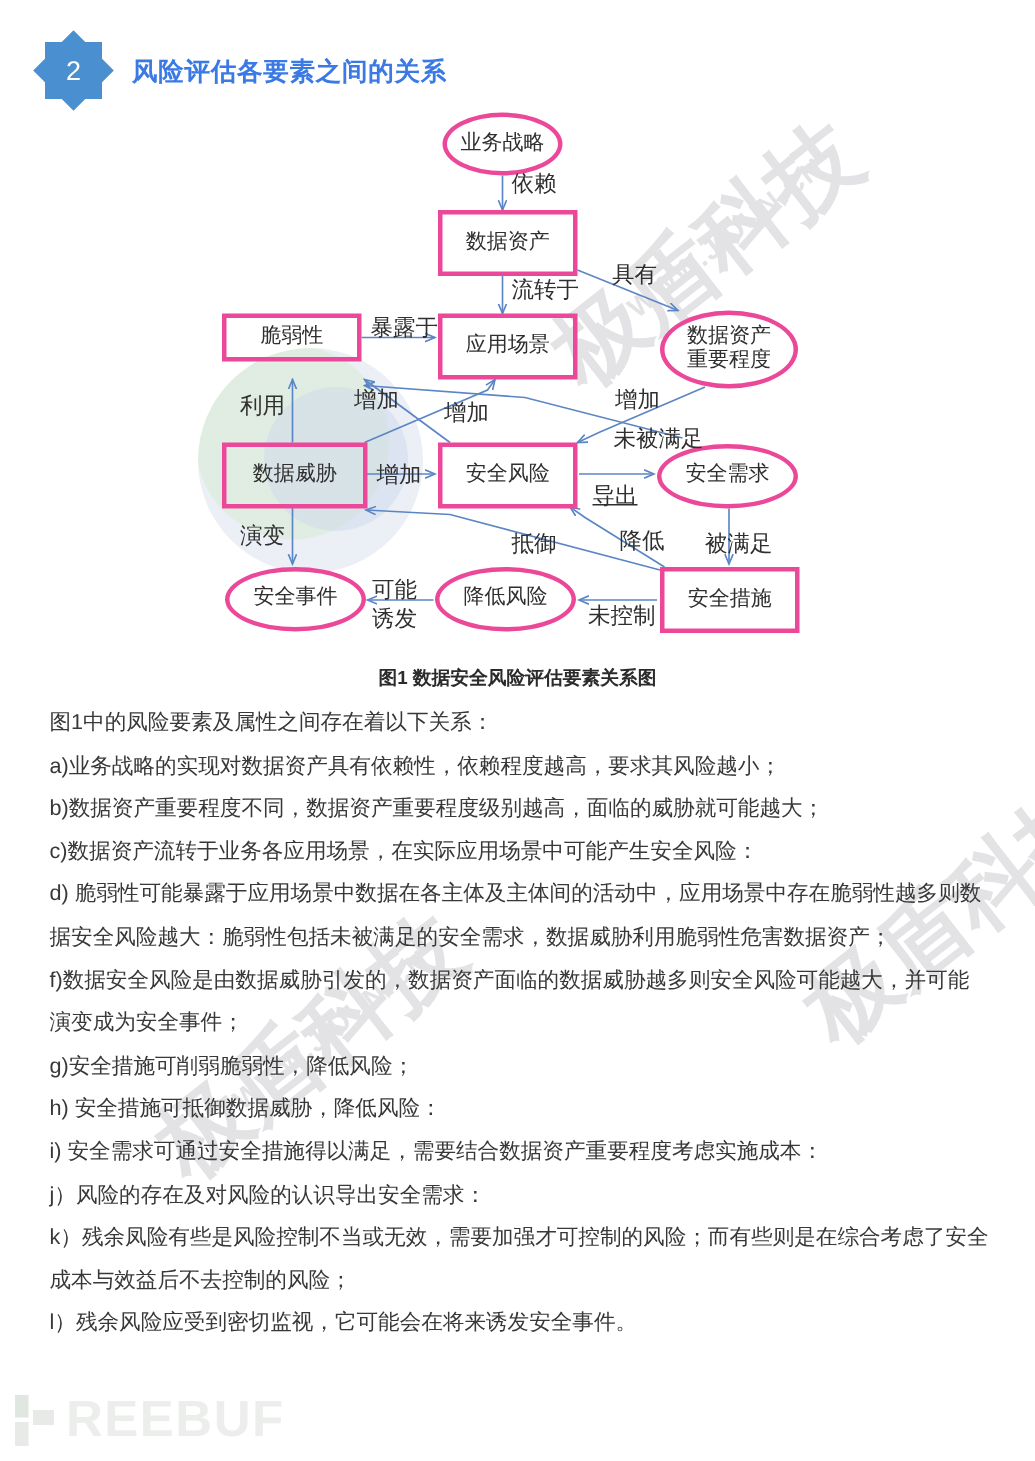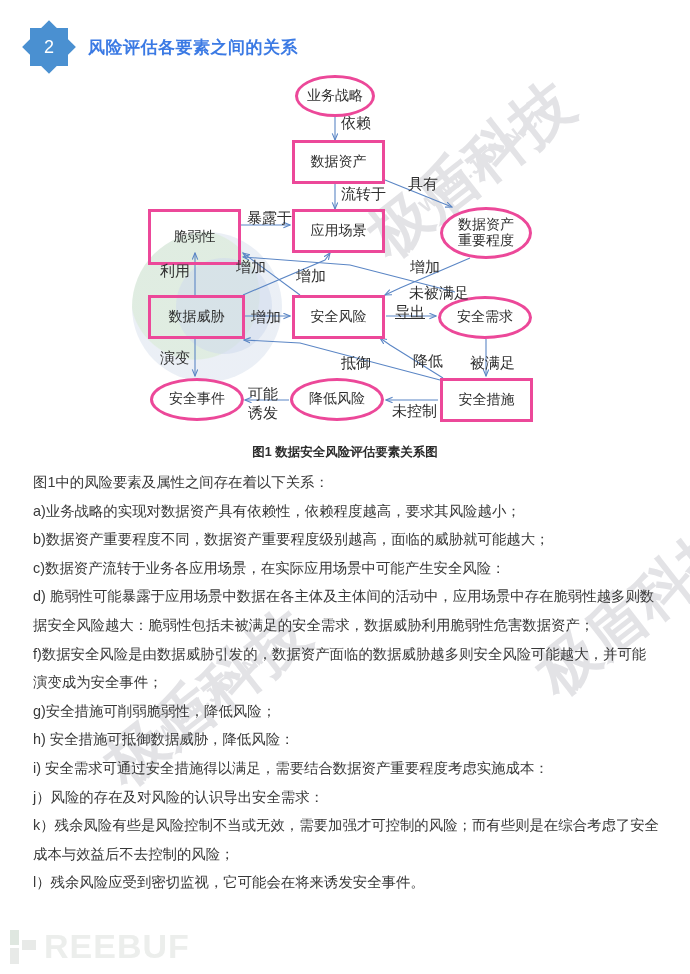--- a/index.html
+++ b/index.html
@@ -243,21 +243,21 @@
         <path d="M438,340 L386,340"></path>
 
         <path d="M289,340 L245,340"></path>
       </g>
     </svg>
 
     <div class="node ellipse" style="left:295px; top:15px;  width:80px;  height:42px;">业务战略</div>
 
     <div class="node" style="left:292px; top:80px;  width:93px;  height:44px;">数据资产</div>
 
-    <div class="node" style="left:148px; top:149px; width:93px;  height:56px;">脆弱性</div>
+    <div class="node" style="left:148px; top:149px; width:93px;  height:32px;">脆弱性</div>
 
     <div class="node" style="left:292px; top:149px; width:93px;  height:44px;">应用场景</div>
 
     <div class="node ellipse" style="left:440px; top:147px; width:92px;  height:52px; flex-direction:column;">
       <span>数据资产</span>
       <span>重要程度</span>
     </div>
 
     <div class="node" style="left:148px; top:235px; width:97px;  height:44px;">数据威胁</div>
 
@@ -274,21 +274,21 @@
     <div class="edge-label" style="left:341px; top:55px;">依赖</div>
     <div class="edge-label" style="left:341px; top:126px;">流转于</div>
     <div class="edge-label" style="left:408px; top:116px;">具有</div>
     <div class="edge-label" style="left:247px; top:151px;font-family:Liberation Mono, monospace;">暴露于</div>
     <div class="edge-label" style="left:160px; top:203px;">利用</div>
     <div class="edge-label" style="left:236px; top:199px;">增加</div>
     <div class="edge-label" style="left:296px; top:208px;">增加</div>
     <div class="edge-label" style="left:410px; top:199px;">增加</div>
     <div class="edge-label" style="left:409px; top:225px;">未被满足</div>
     <div class="edge-label" style="left:251px; top:249px;">增加</div>
-    <div class="edge-label" style="left:395px; top:244px;text-decoration:underline;">导出</div>
+    <div class="edge-label" style="left:395px; top:263px;text-decoration:underline;">导出</div>
     <div class="edge-label" style="left:160px; top:290px;">演变</div>
     <div class="edge-label" style="left:341px; top:295px;">抵御</div>
     <div class="edge-label" style="left:413px; top:293px;">降低</div>
     <div class="edge-label" style="left:470px; top:295px;">被满足</div>
     <div class="edge-label" style="left:392px; top:343px;">未控制</div>
     <div class="edge-label" style="left:248px; top:325px; line-height:1.25;">可能<br>诱发</div>
   </div>
 
   <div class="caption">图1  数据安全风险评估要素关系图</div>
 

